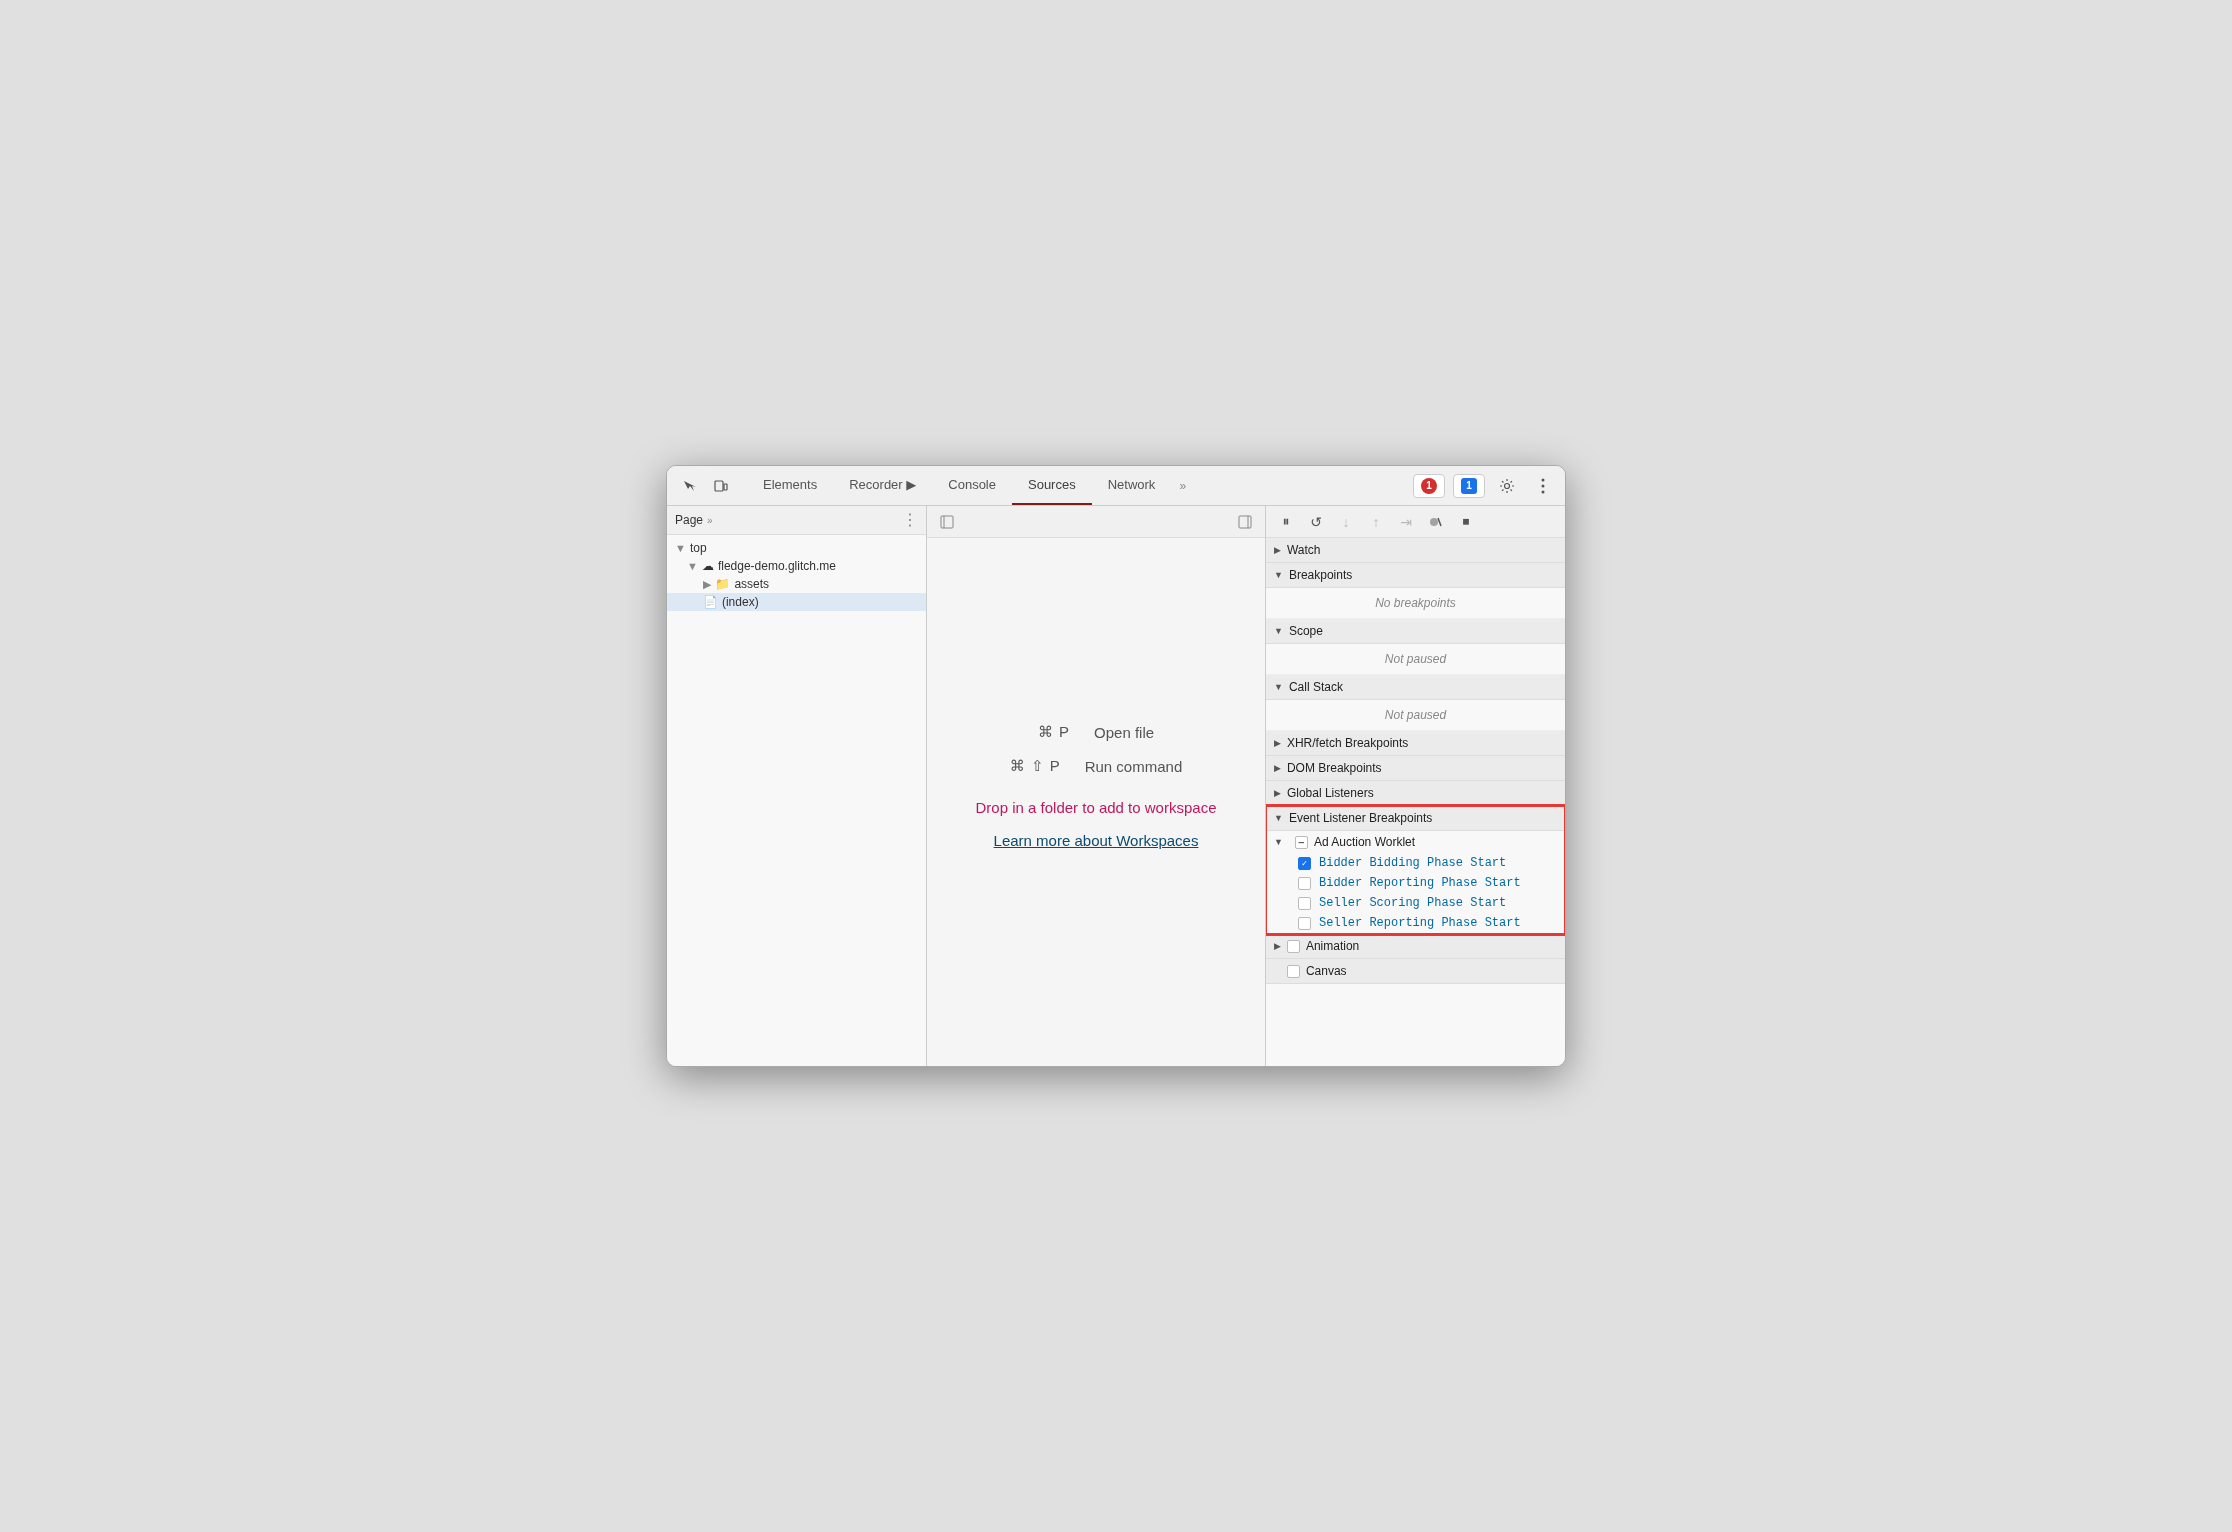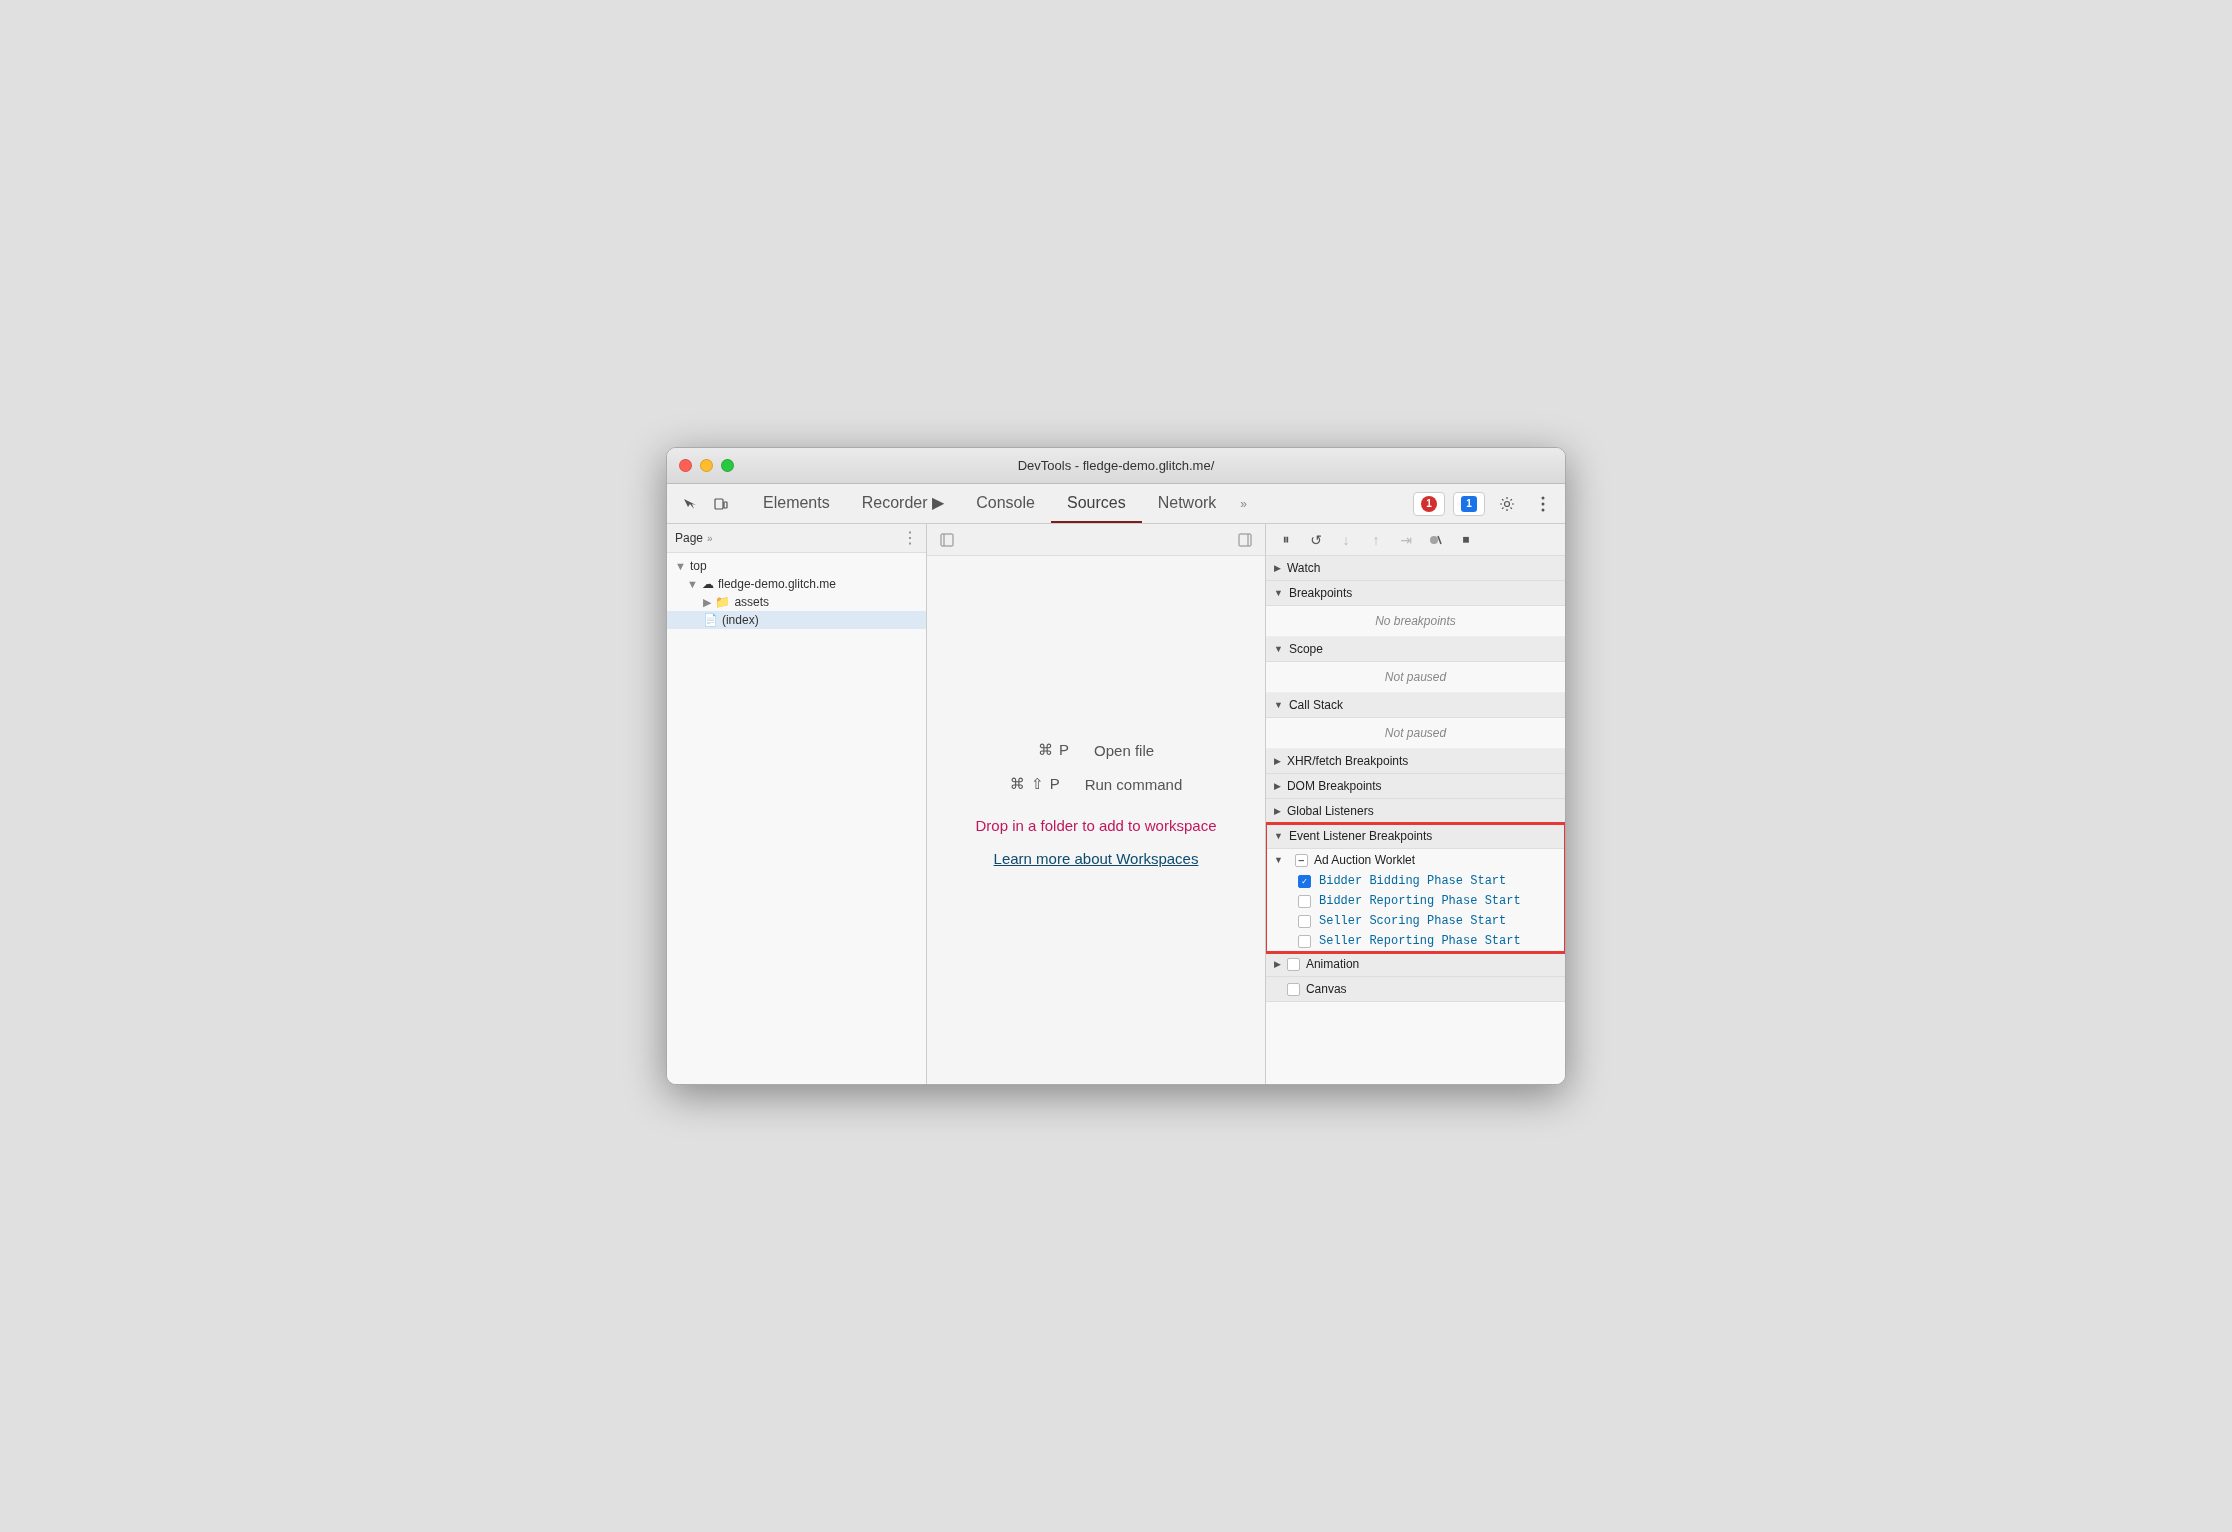--- a/index.html
+++ b/index.html
@@ -93,21 +93,21 @@
       align-items: center;
       flex: 1;
       height: 100%;
     }
 
     .tab {
       padding: 0 16px;
       height: 100%;
       display: flex;
       align-items: center;
-      font-size: 16px;
+      font-size: 13px;
       color: #555;
       cursor: pointer;
       border-bottom: 2px solid transparent;
       white-space: nowrap;
     }
     .tab.active {
       color: #404040;
       border-bottom: 2px solid #7f1d1d;
     }
 
@@ -434,28 +434,20 @@
       color: #888;
       padding: 0 8px;
       cursor: pointer;
     }
   </style>
 </head>
 <body>
 
 <div class="window">
 
-  <div class="title-bar">
-    <div class="traffic-lights">
-      <div class="traffic-light close"></div>
-      <div class="traffic-light minimize"></div>
-      <div class="traffic-light maximize"></div>
-    </div>
-    <div class="title-bar-title">DevTools - fledge-demo.glitch.me/</div>
-  </div>
 
   <div class="toolbar">
     <div class="toolbar-icons">
       <div class="toolbar-icon-btn">
         <svg width="14" height="14" viewBox="0 0 14 14" fill="none">
           <path d="M2 2L6 10L8 7L12 12L10 7L14 8L2 2Z" fill="#555"></path>
         </svg>
       </div>
       <div class="toolbar-icon-btn">
         <svg width="14" height="14" viewBox="0 0 14 14" fill="none">

